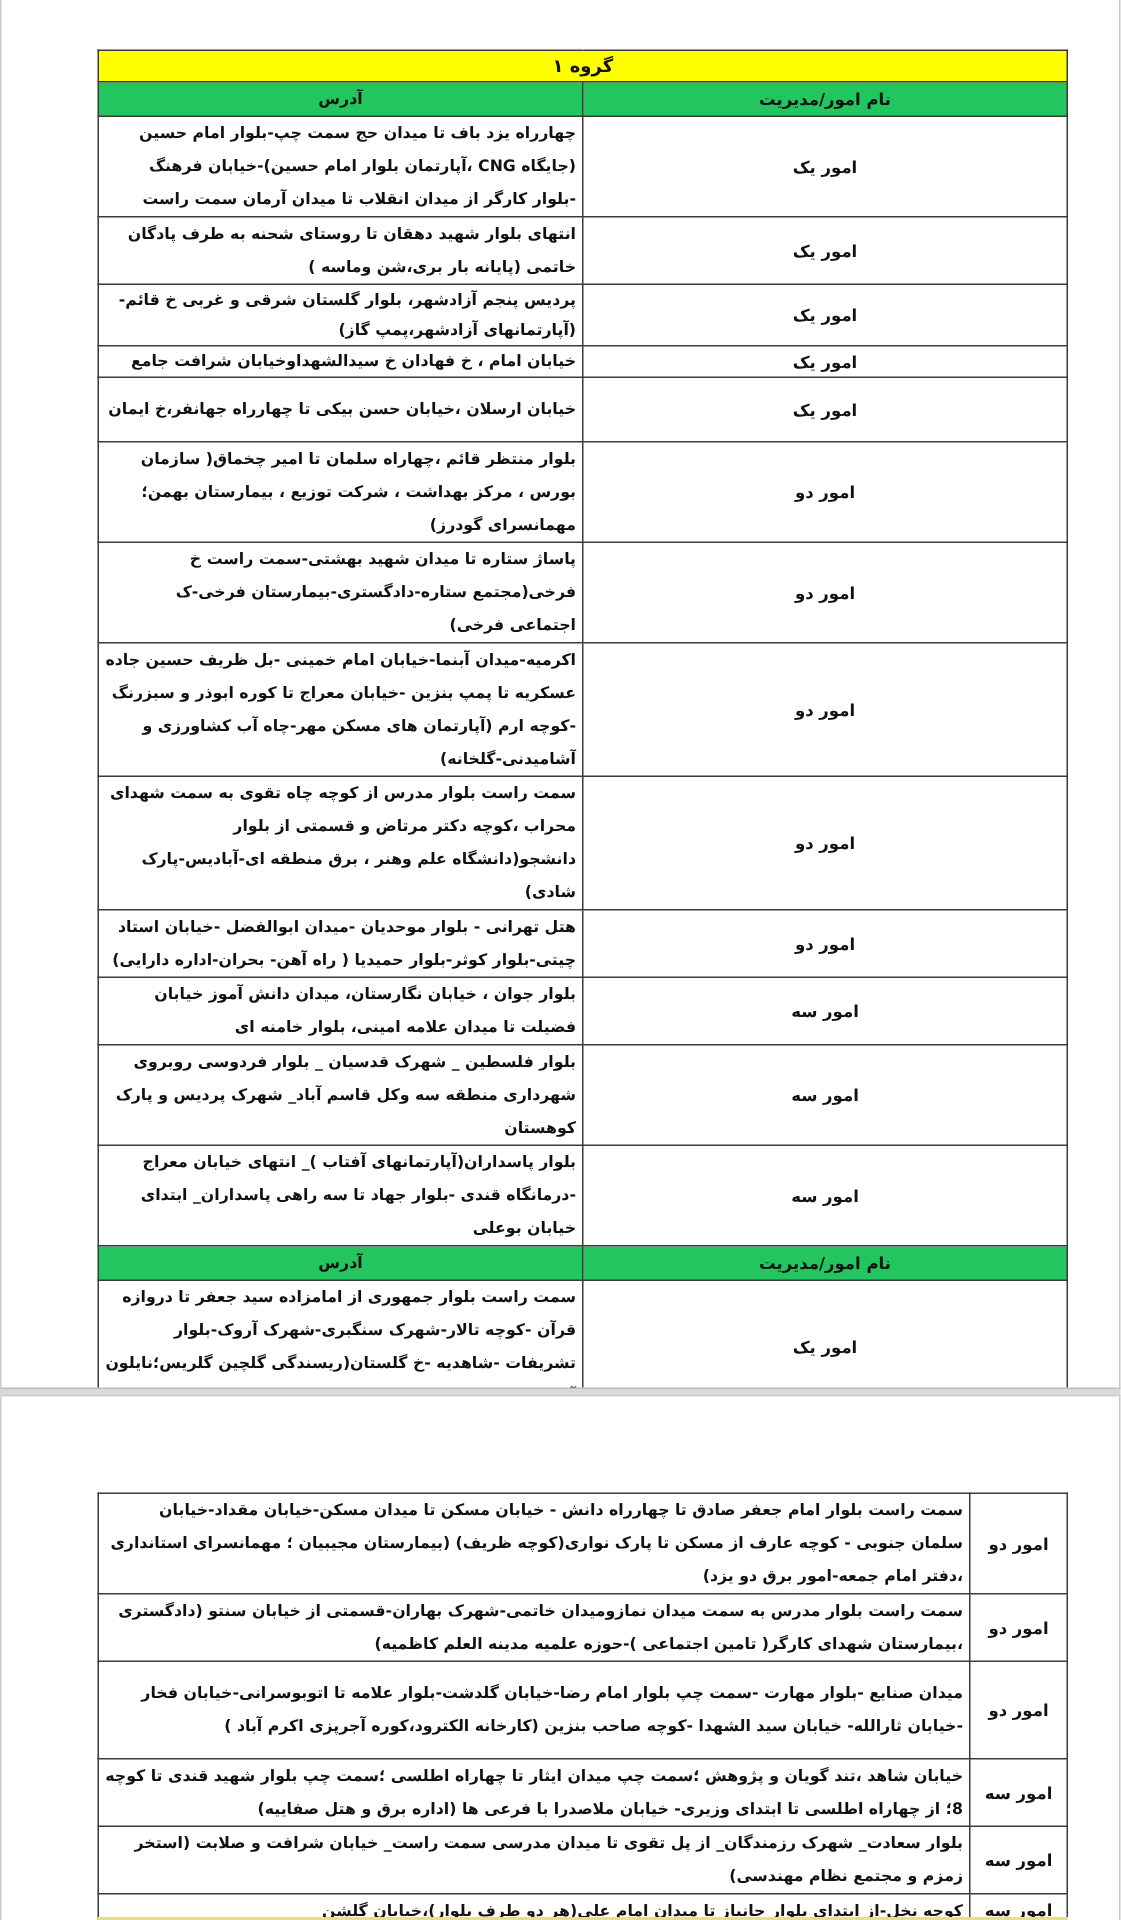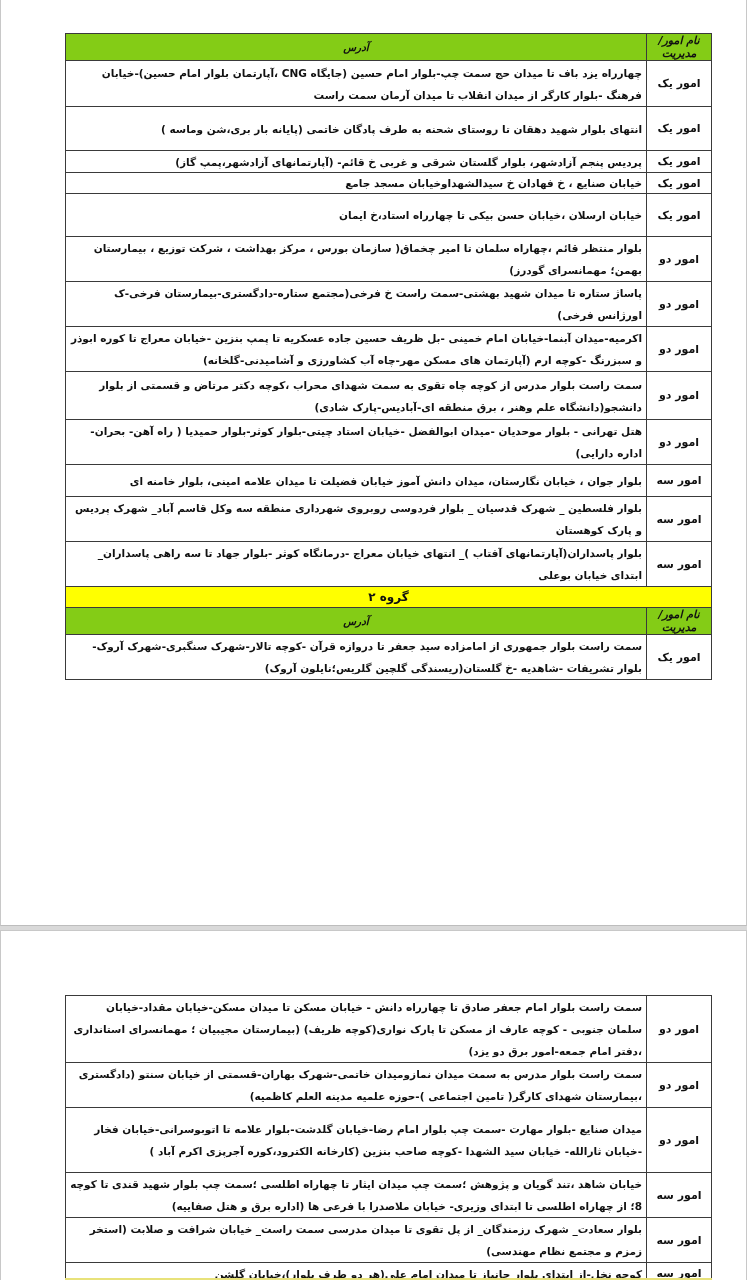--- a/index.html
+++ b/index.html
@@ -4,64 +4,67 @@
 <style>
   html, body { margin:0; padding:0; background:#ffffff; }
   body { width:747px; height:1280px; position:relative; overflow:hidden; font-family:"DejaVu Sans", sans-serif; }
   .page { position:absolute; left:0; width:745px; background:#fff; border-left:1px solid #c8c8c8; border-right:1px solid #c8c8c8; overflow:hidden; }
   #page1 { top:0; height:925px; border-bottom:1px solid #bdbdbd; }
   #page-gap { position:absolute; left:0; top:926px; width:747px; height:4px; background:#d9d9d9; border-bottom:1px solid #c8c8c8; }
   #page2 { top:931px; height:349px; }
   table.sched { position:absolute; left:64px; width:647px; border-collapse:collapse; direction:rtl; table-layout:fixed; }
   table.sched td { border:1px solid #3a3a3a; padding:0 4px; vertical-align:middle; color:#111; }
   .grp td { background:#ffff00; text-align:center; font-weight:bold; font-size:12px; height:20px; }
-  .hdr td { background:#84cc16; font-size:8px; font-weight:bold; height:16px;font-style:italic; }
+  .hdr td { background:#22c55e; font-size:8px; font-weight:bold; height:16px; }
   .hdr td.c-name { text-align:center; }
   .hdr td.c-addr { text-align:center; }
   td.c-name { width:56px; text-align:center; font-weight:bold; font-size:11px;margin-top:21px; }
   td.c-addr { font-weight:bold; font-size:10.5px; line-height:22px; vertical-align:top; padding-top:0; }
   .bottom-strip { position:absolute; left:64px; top:347px; width:647px; height:4px; background:#e8e27a; }
 </style>
 </head>
 <body>
 
 <div class="page" id="page1">
   <table class="sched" id="t1" style="top:33px;">
     <tbody id="t1-body">
+        <tr class="grp">
+          <td class="c-title" colspan="2">گروه ۱</td>
+        </tr>
         <tr class="hdr">
           <td class="c-name">نام امور/مدیریت</td>
           <td class="c-addr">آدرس</td>
         </tr>
         <tr class="data-row" style="height: 46px;">
           <td class="c-name">امور یک</td>
           <td class="c-addr">چهارراه یزد باف تا میدان حج سمت چپ-بلوار امام حسین (جایگاه CNG ،آپارتمان بلوار امام حسین)-خیابان فرهنگ -بلوار کارگر از میدان انقلاب تا میدان آرمان سمت راست</td>
         </tr>
         <tr class="data-row" style="height: 44px;">
           <td class="c-name">امور یک</td>
           <td class="c-addr">انتهای بلوار شهید دهقان تا روستای شحنه به طرف پادگان خاتمی (پایانه بار بری،شن وماسه )</td>
         </tr>
         <tr class="data-row" style="height: 22px;">
           <td class="c-name">امور یک</td>
           <td class="c-addr" style="line-height: 20px;">پردیس پنجم آزادشهر، بلوار گلستان  شرقی و غربی خ قائم-  (آپارتمانهای آزادشهر،پمپ گاز)</td>
         </tr>
         <tr class="data-row" style="height: 21px;">
           <td class="c-name">امور یک</td>
-          <td class="c-addr" style="line-height: 19px;">خیابان صنایع ، خ فهادان خ سیدالشهداوخیابان مسجد جامع</td>
+          <td class="c-addr" style="line-height: 19px;">خیابان امام ، خ فهادان خ سیدالشهداوخیابان شرافت جامع</td>
         </tr>
         <tr class="data-row" style="height: 43px;">
           <td class="c-name">امور یک</td>
-          <td class="c-addr">خیابان ارسلان ،خیابان حسن بیکی تا چهارراه استاد،خ ایمان</td>
+          <td class="c-addr">خیابان ارسلان ،خیابان حسن بیکی تا چهارراه جهانفر،خ ایمان</td>
         </tr>
         <tr class="data-row" style="height: 44px;">
           <td class="c-name">امور دو</td>
           <td class="c-addr">بلوار منتظر قائم ،چهاراه سلمان تا امیر چخماق( سازمان بورس ، مرکز بهداشت ، شرکت توزیع ،  بیمارستان بهمن؛ مهمانسرای گودرز)</td>
         </tr>
         <tr class="data-row" style="height: 43px;">
           <td class="c-name">امور دو</td>
-          <td class="c-addr">پاساژ ستاره تا میدان شهید بهشتی-سمت راست خ فرخی(مجتمع ستاره-دادگستری-بیمارستان فرخی-ک اورژانس فرخی)</td>
+          <td class="c-addr">پاساژ ستاره تا میدان شهید بهشتی-سمت راست خ فرخی(مجتمع ستاره-دادگستری-بیمارستان فرخی-ک اجتماعی فرخی)</td>
         </tr>
         <tr class="data-row" style="height: 43px;">
           <td class="c-name">امور دو</td>
           <td class="c-addr">اکرمیه-میدان آبنما-خیابان امام خمینی -بل ظریف حسین جاده عسکریه تا پمپ بنزین -خیابان معراج تا کوره ابوذر و سبزرنگ -کوچه ارم (آپارتمان های مسکن مهر-چاه آب کشاورزی و آشامیدنی-گلخانه)</td>
         </tr>
         <tr class="data-row" style="height: 48px;">
           <td class="c-name">امور دو</td>
           <td class="c-addr">سمت راست بلوار مدرس از کوچه چاه تقوی به سمت شهدای محراب ،کوچه دکتر مرتاض و قسمتی از بلوار دانشجو(دانشگاه علم وهنر ، برق منطقه ای-آبادیس-پارک شادی)</td>
         </tr>
         <tr class="data-row" style="height: 39px;">
@@ -71,24 +74,21 @@
         <tr class="data-row" style="height: 32px;">
           <td class="c-name">امور سه</td>
           <td class="c-addr">بلوار جوان ، خیابان نگارستان، میدان دانش آموز خیابان فضیلت تا میدان علامه امینی، بلوار خامنه ای</td>
         </tr>
         <tr class="data-row" style="height: 35px;">
           <td class="c-name">امور سه</td>
           <td class="c-addr">بلوار فلسطین _ شهرک قدسیان _ بلوار فردوسی روبروی شهرداری منطقه سه وکل قاسم آباد_ شهرک پردیس و پارک کوهستان</td>
         </tr>
         <tr class="data-row" style="height: 42px;">
           <td class="c-name">امور سه</td>
-          <td class="c-addr">بلوار پاسداران(آپارتمانهای آفتاب )_ انتهای خیابان معراج -درمانگاه کوثر -بلوار جهاد تا سه راهی پاسداران_ ابتدای خیابان بوعلی</td>
-        </tr>
-        <tr class="grp">
-          <td class="c-title" colspan="2">گروه ۲</td>
+          <td class="c-addr">بلوار پاسداران(آپارتمانهای آفتاب )_ انتهای خیابان معراج -درمانگاه قندی -بلوار جهاد تا سه راهی پاسداران_ ابتدای خیابان بوعلی</td>
         </tr>
         <tr class="hdr">
           <td class="c-name">نام امور/مدیریت</td>
           <td class="c-addr">آدرس</td>
         </tr>
         <tr class="data-row" style="height: 44px;">
           <td class="c-name">امور یک</td>
           <td class="c-addr">سمت راست بلوار جمهوری از امامزاده سید جعفر تا دروازه قرآن -کوچه تالار-شهرک سنگبری-شهرک آروک-بلوار تشریفات -شاهدیه -خ گلستان(ریسندگی گلچین گلریس؛نایلون آروک)</td>
         </tr>
       </tbody>

